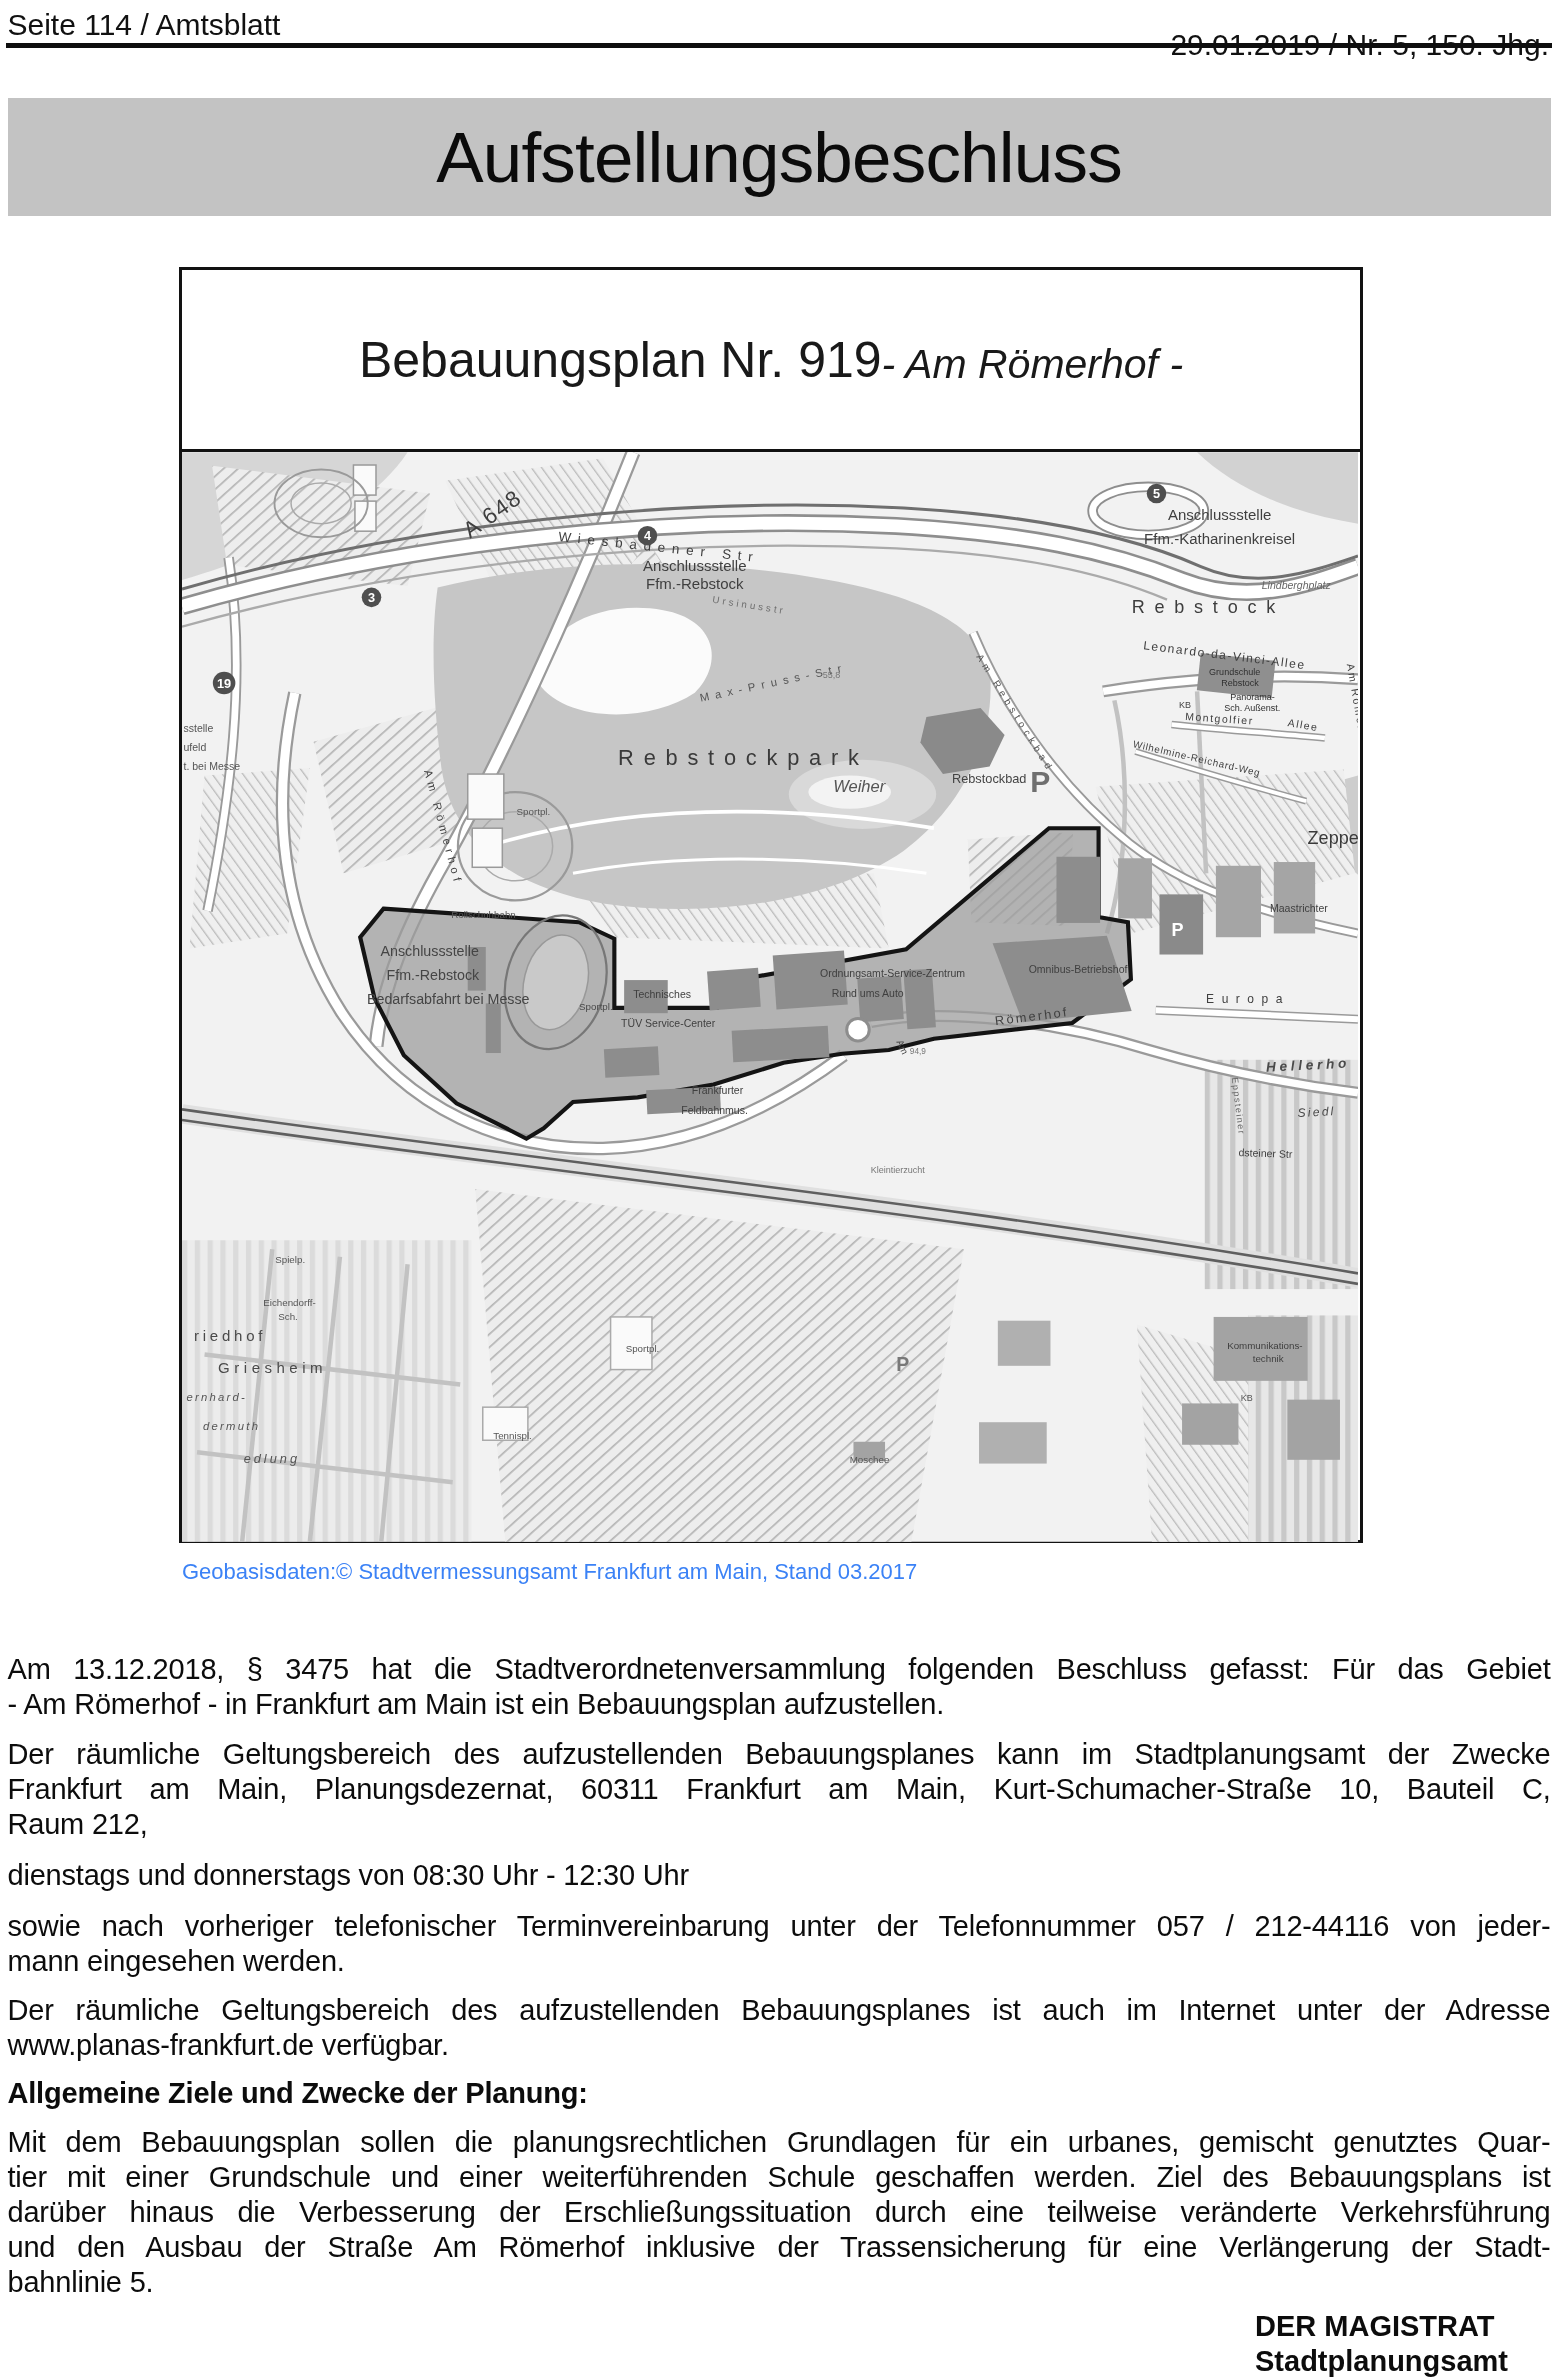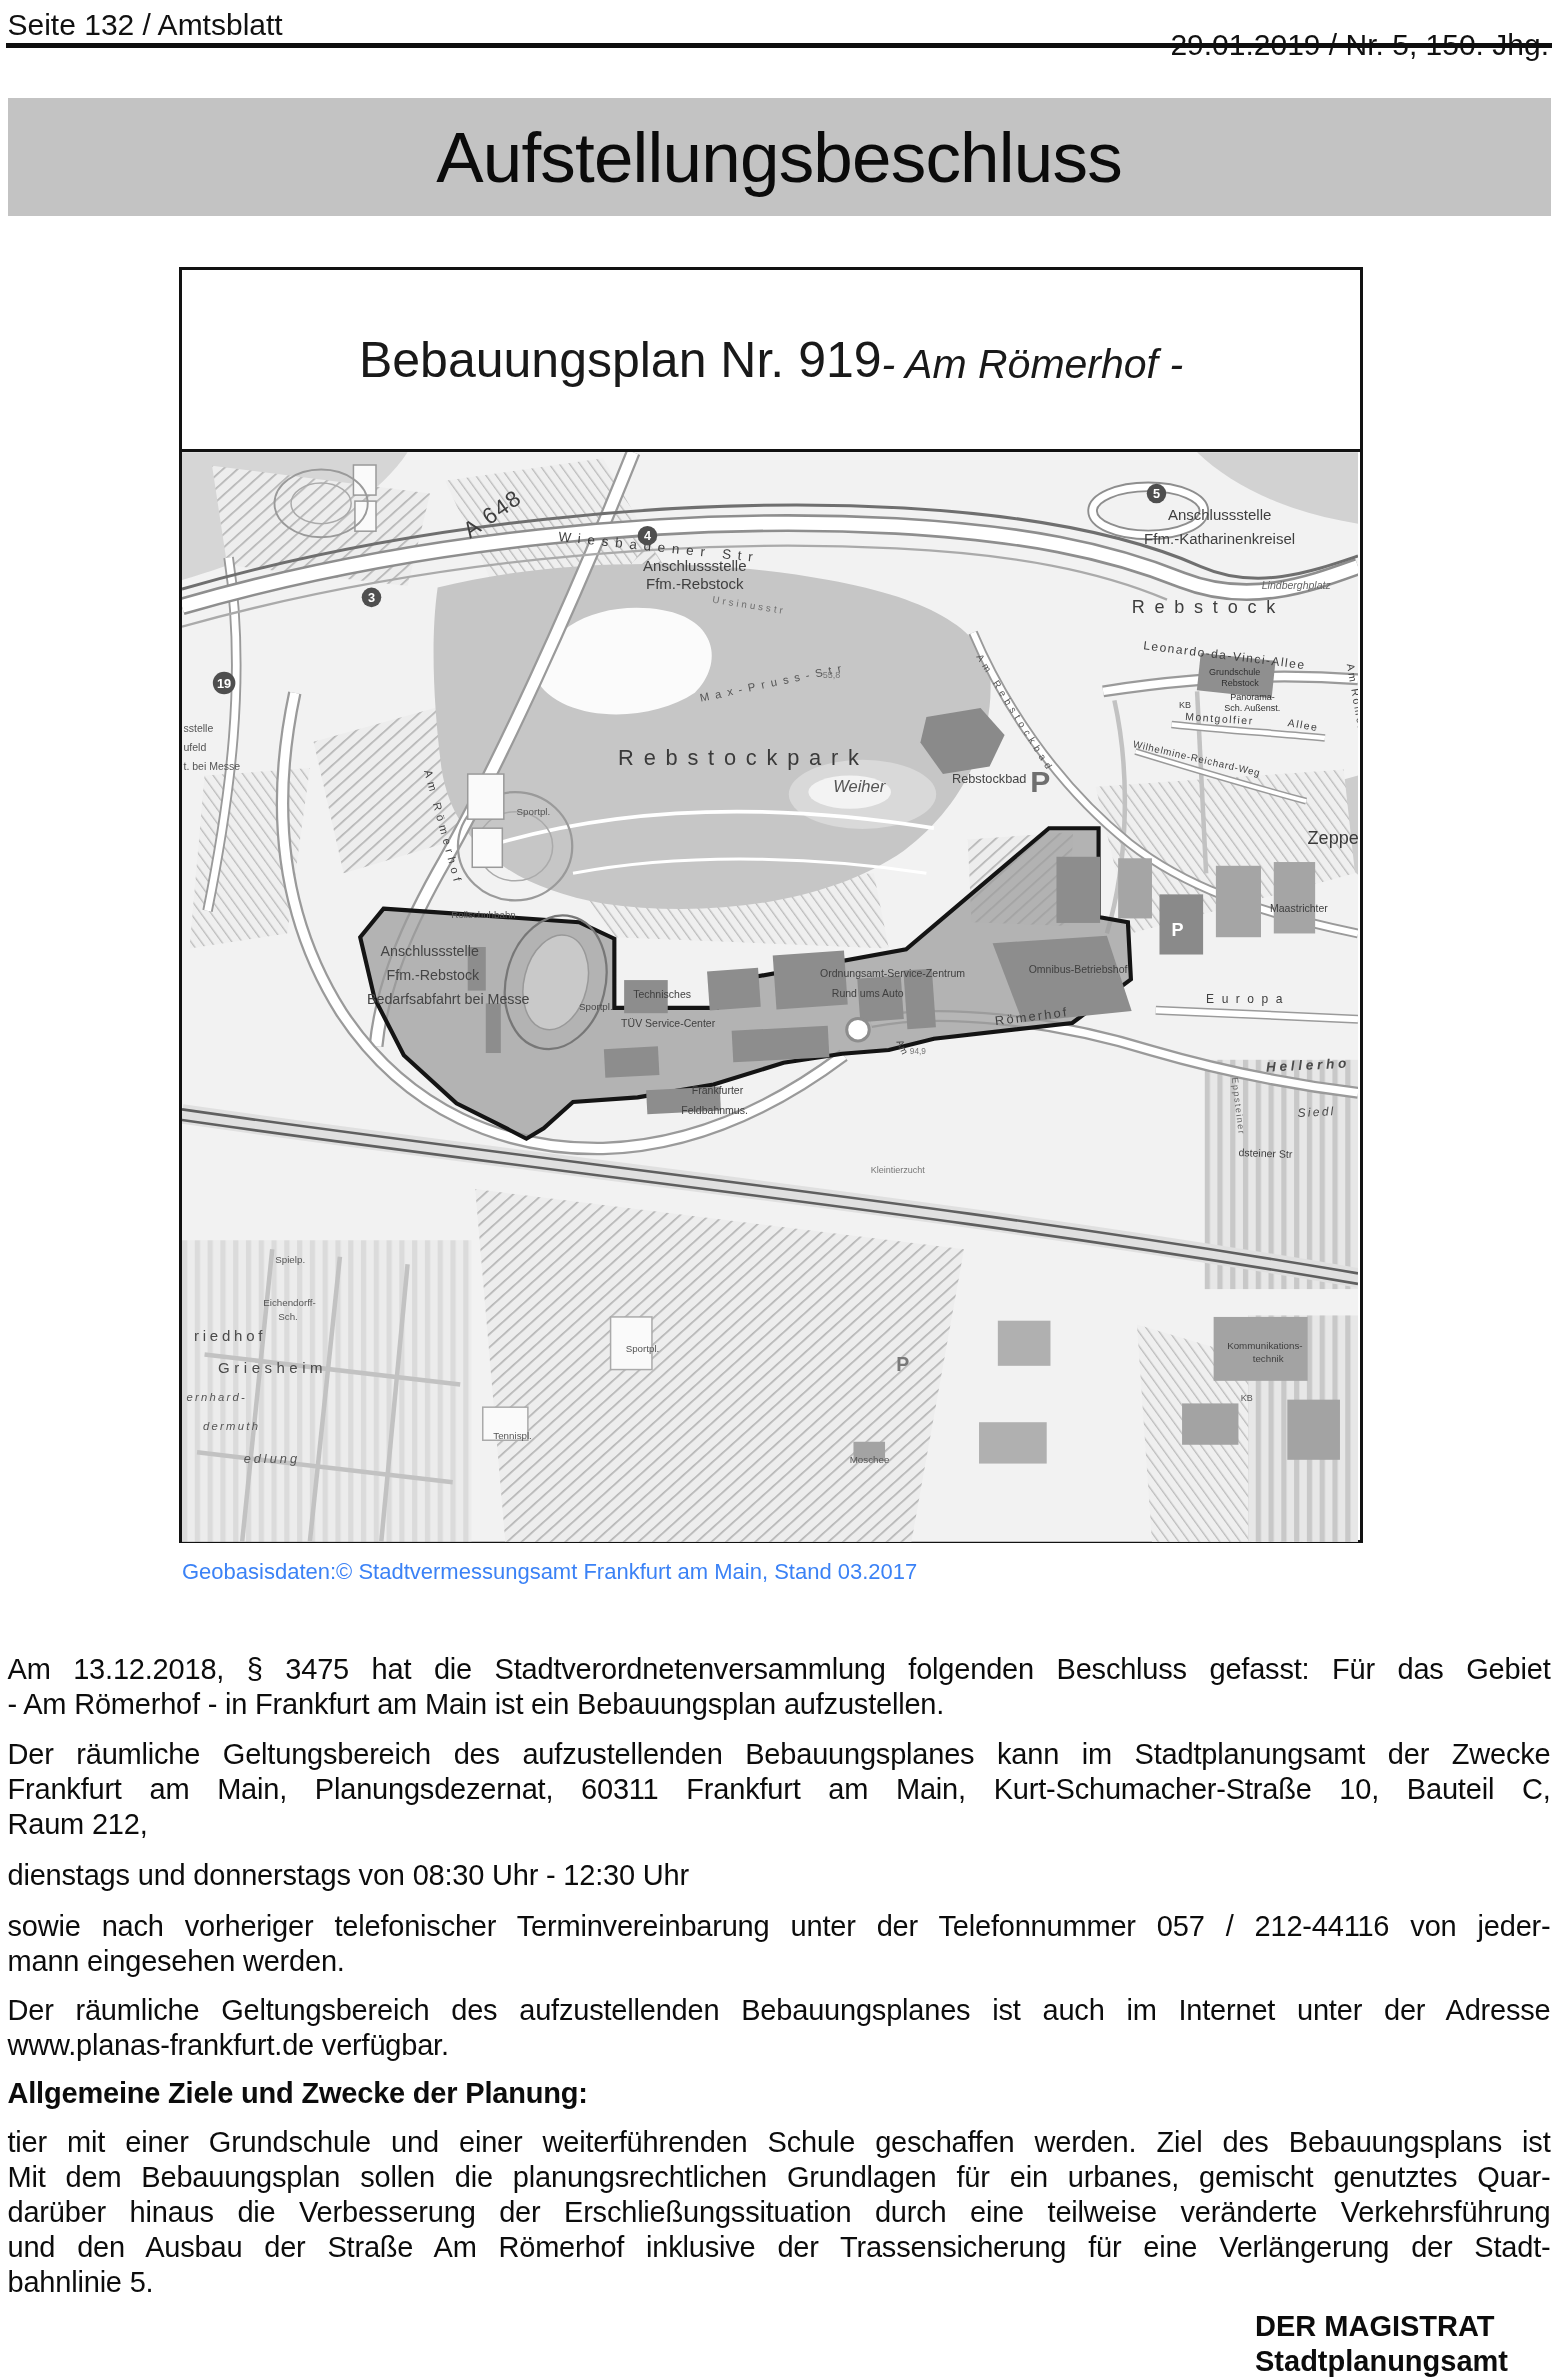--- a/index.html
+++ b/index.html
@@ -27,21 +27,21 @@
   .bline.just{text-align:justify;text-align-last:justify;}
   .footer{position:absolute;right:50px;top:2309px;text-align:left;font-weight:bold;
           font-size:29px;line-height:35px;color:#0c0c0c;}
   svg text{font-family:"Liberation Sans", sans-serif;}
 </style>
 </head>
 <body>
 
 <div class="page">
 
-  <div class="hdr-left">Seite 132 / Amtsblatt</div>
+  <div class="hdr-left">Seite 114 / Amtsblatt</div>
   <div class="hdr-right">29.01.2019 / Nr. 5, 150. Jhg.</div>
   <div class="hdr-rule"></div>
 
   <div class="banner" id="banner" style="background: rgb(195, 195, 195);">
     <span class="banner-title">Aufstellungsbeschluss</span>
   </div>
 
   <div class="map-frame">
     <div class="map-title-box">
       <div class="map-title-1">Bebauungsplan Nr. 919</div>
@@ -304,22 +304,22 @@
         <div class="bline">mann eingesehen werden.</div>
       </div>
       <div class="para" style="margin-top: 13.5px;">
         <div class="bline just">Der räumliche Geltungsbereich des aufzustellenden Bebauungsplanes ist auch im Internet unter der Adresse</div>
         <div class="bline">www.planas-frankfurt.de verfügbar.</div>
       </div>
       <div class="para bold" style="margin-top: 13.5px;">
         <div class="bline">Allgemeine Ziele und Zwecke der Planung:</div>
       </div>
       <div class="para" style="margin-top: 14.3px;">
+        <div class="bline just">Mit dem Bebauungsplan sollen die planungsrechtlichen Grundlagen für ein urbanes, gemischt genutztes Quar-</div>
         <div class="bline just">tier mit einer Grundschule und einer weiterführenden Schule geschaffen werden. Ziel des Bebauungsplans ist</div>
-        <div class="bline just">Mit dem Bebauungsplan sollen die planungsrechtlichen Grundlagen für ein urbanes, gemischt genutztes Quar-</div>
         <div class="bline just">darüber hinaus die Verbesserung der Erschließungssituation durch eine teilweise veränderte Verkehrsführung</div>
         <div class="bline just">und den Ausbau der Straße Am Römerhof inklusive der Trassensicherung für eine Verlängerung der Stadt-</div>
         <div class="bline">bahnlinie 5.</div>
       </div>
     </div>
 
   <div class="footer">
     <div>DER MAGISTRAT</div>
     <div>Stadtplanungsamt</div>
   </div>

